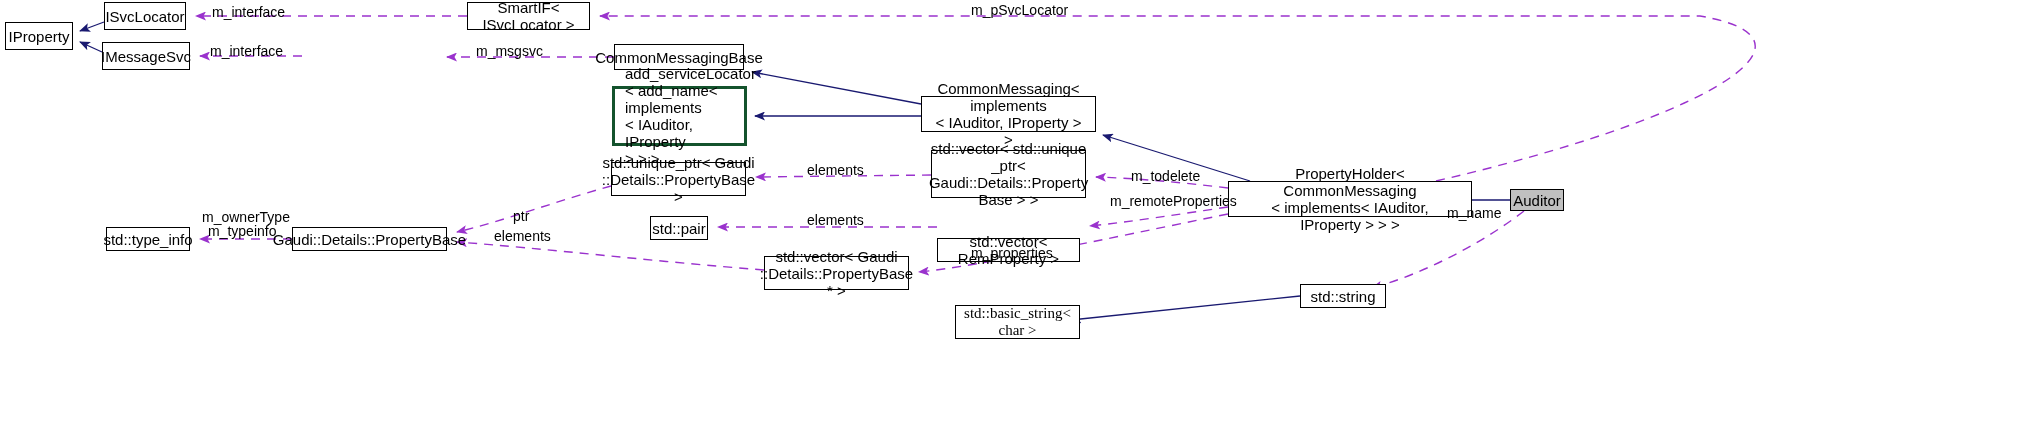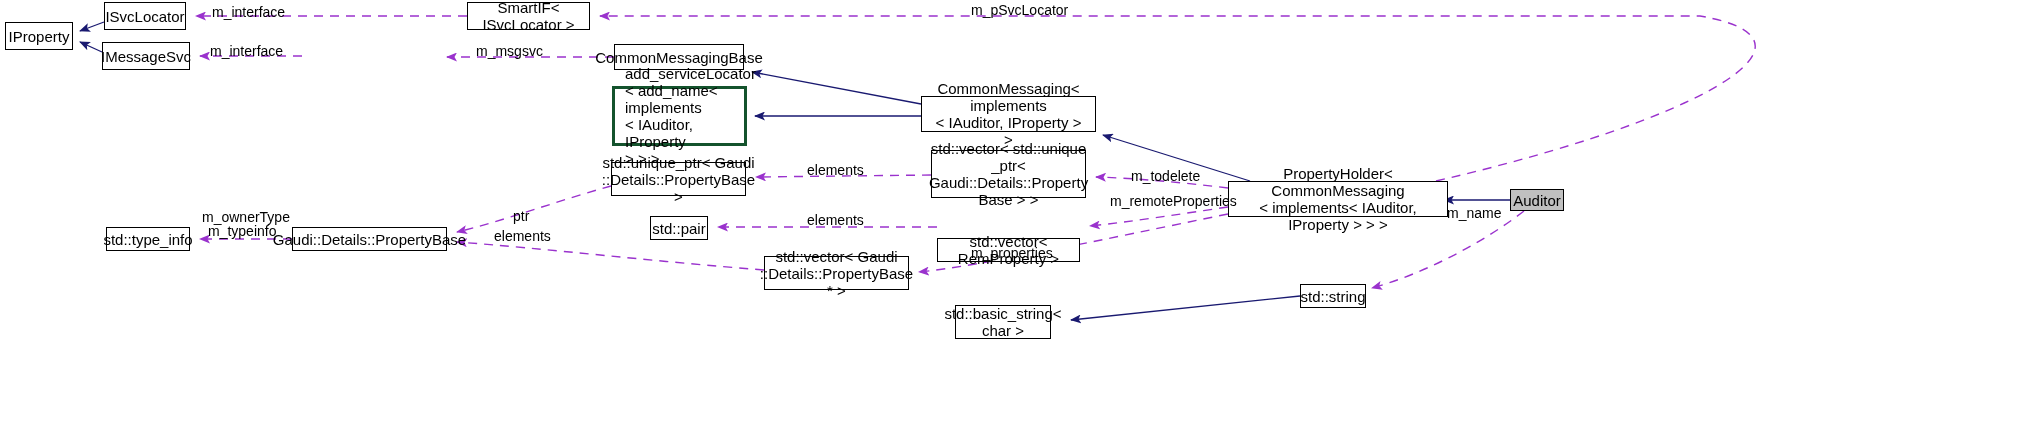--- a/index.html
+++ b/index.html
@@ -180,34 +180,34 @@
 
   <div class="node" style="left:937px; top:215px; width:143px; height:24px;margin-top:23px;">
     <span>std::vector&lt; RemProperty &gt;</span>
   </div>
 
   <div class="node" style="left:764px; top:256px; width:145px; height:34px;">
     <span>std::vector&lt; Gaudi
 ::Details::PropertyBase * &gt;</span>
   </div>
 
-  <div class="node" style="left:1228px; top:181px; width:220px; height:36px;">
+  <div class="node" style="left:1228px; top:181px; width:244px; height:36px;">
     <span>PropertyHolder&lt; CommonMessaging
 &lt; implements&lt; IAuditor, IProperty &gt; &gt; &gt;</span>
   </div>
 
   <div class="node highlight" style="left:1510px; top:189px; width:54px; height:22px;">
     <span>Auditor</span>
   </div>
 
-  <div class="node" style="left:1300px; top:284px; width:66px; height:24px;">
+  <div class="node" style="left:1300px; top:284px; width:86px; height:24px;">
     <span>std::string</span>
   </div>
 
-  <div class="node" style="left:955px; top:305px; width:96px; height:34px;">
+  <div class="node" style="left:955px; top:305px; width:125px; height:34px;font-family:Liberation Serif, serif;">
     <span>std::basic_string&lt;
 char &gt;</span>
   </div>
 
   <div class="edge-label" style="left:212px; top:4px;"><span>m_interface</span></div>
 
   <div class="edge-label" style="left:210px; top:43px;"><span>m_interface</span></div>
 
   <div class="edge-label" style="left:476px; top:43px;"><span>m_msgsvc</span></div>
 

